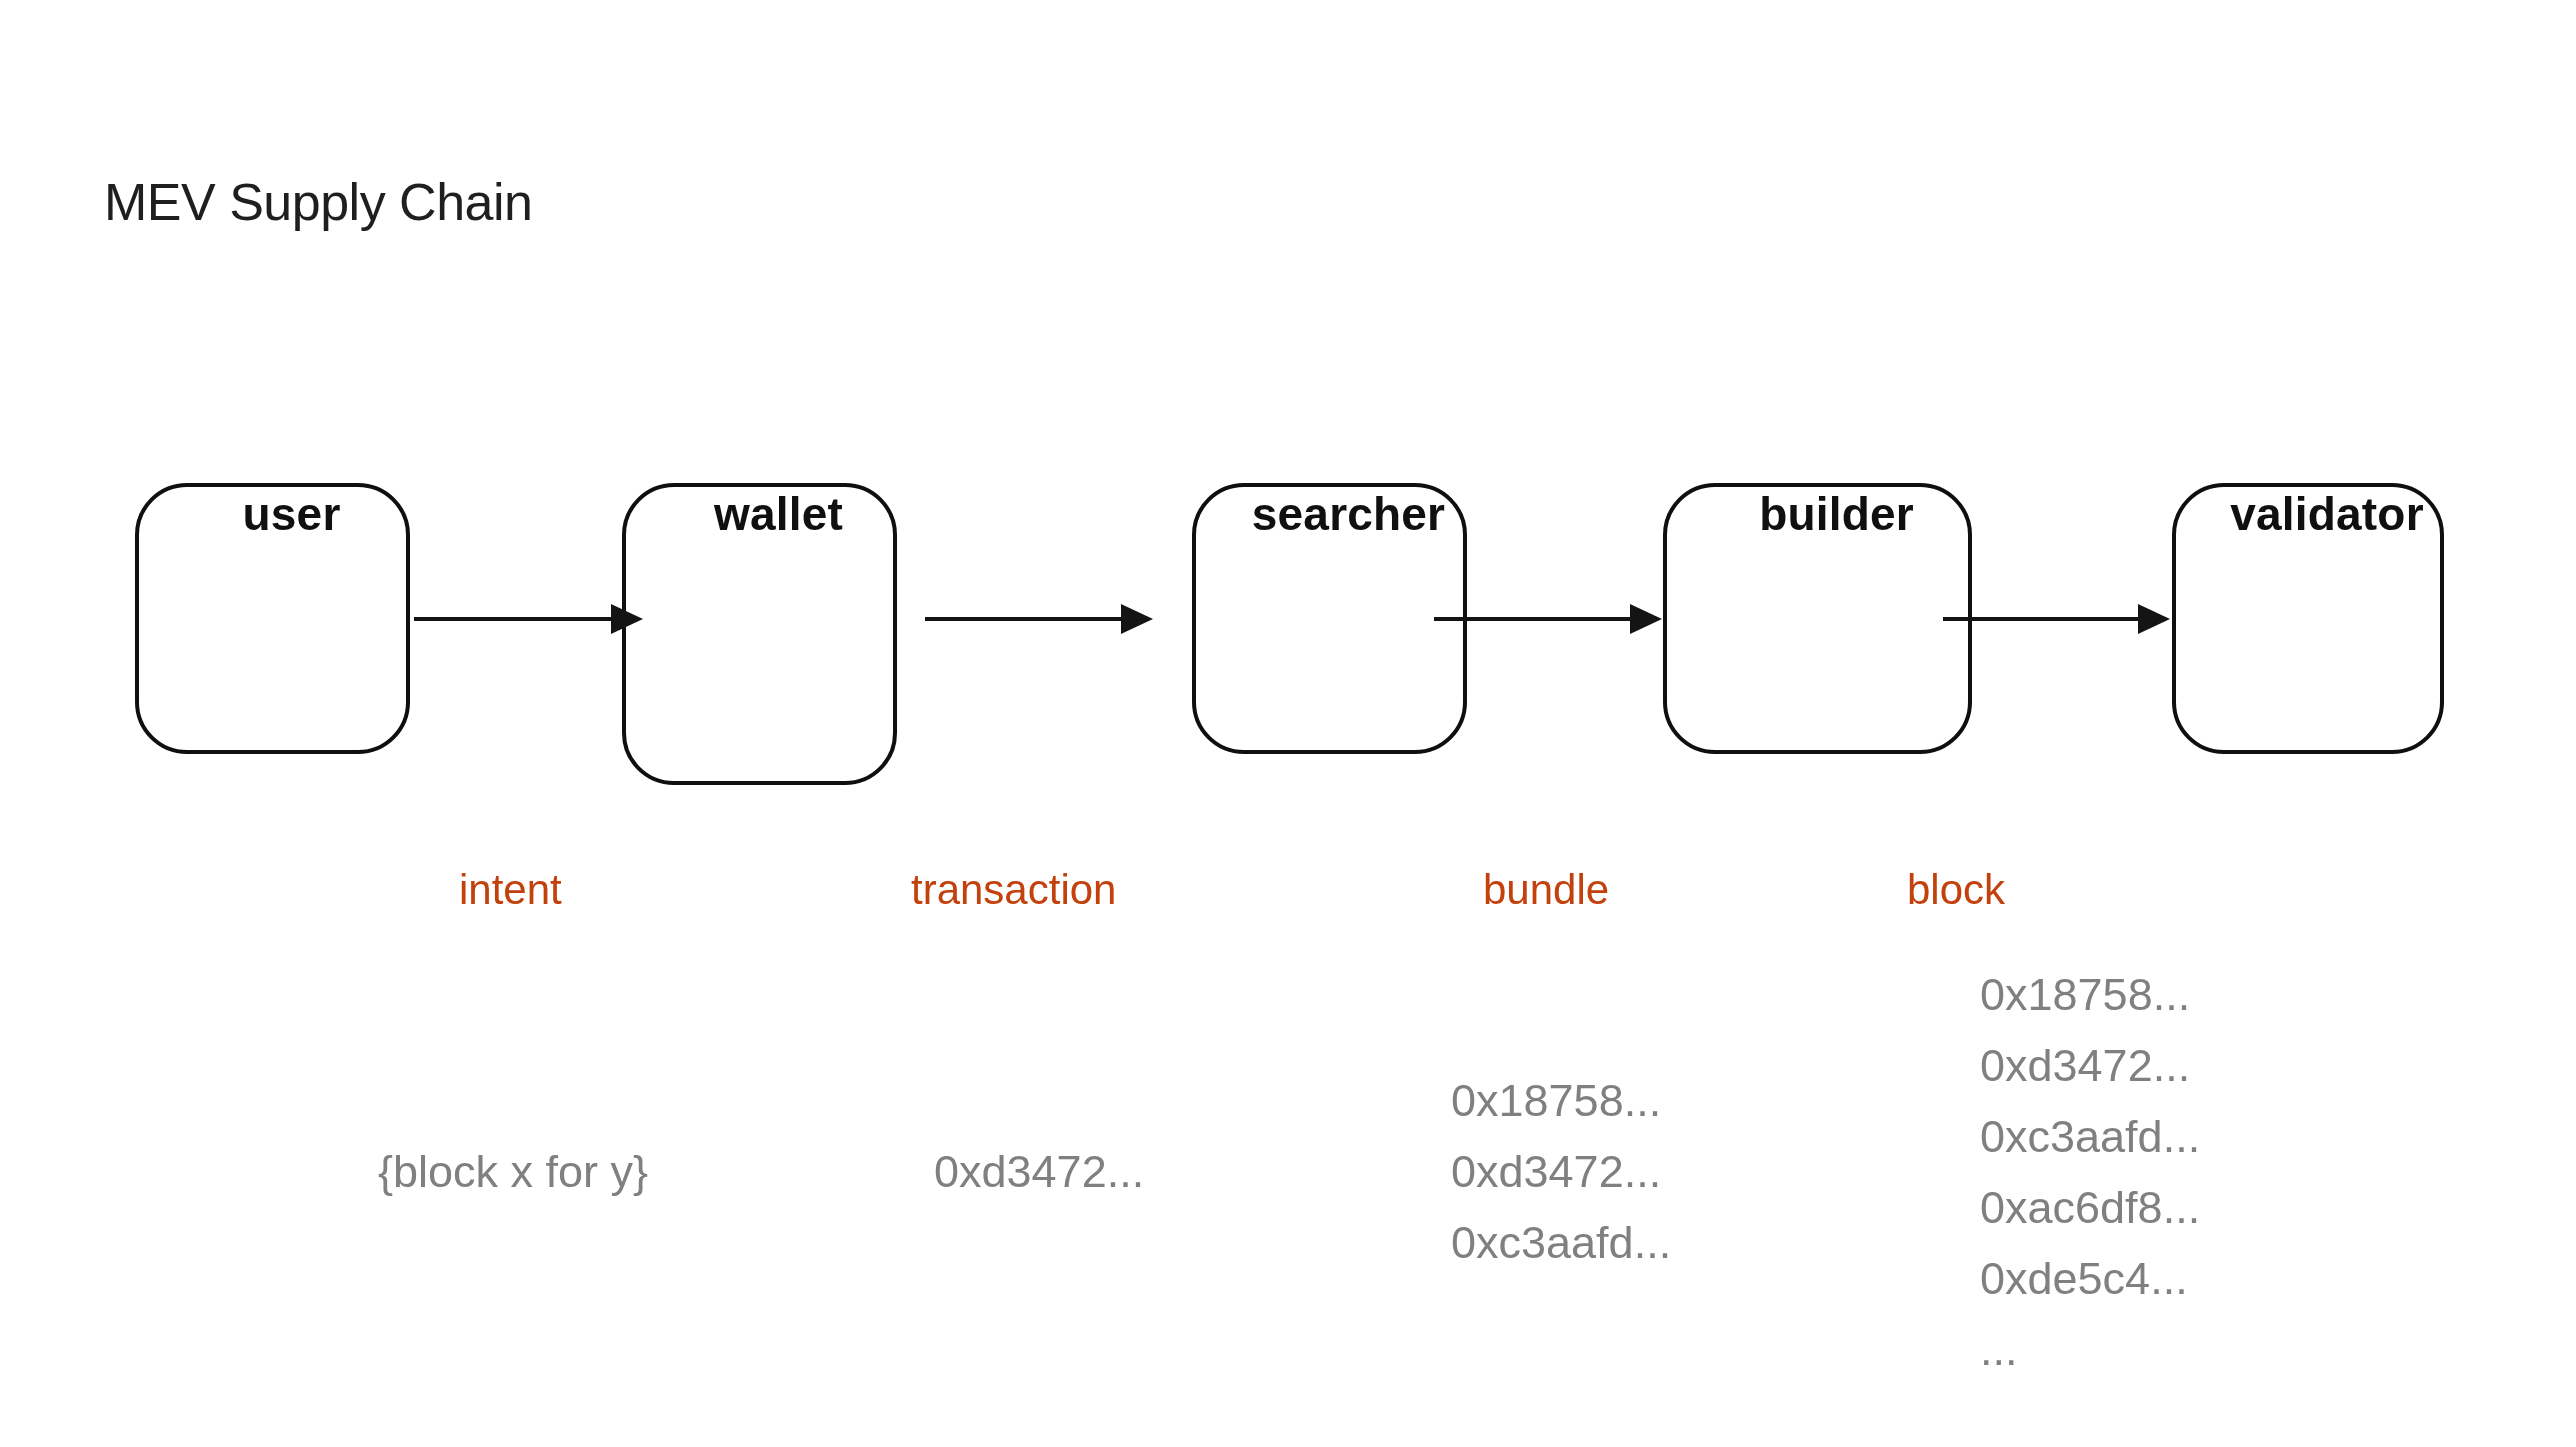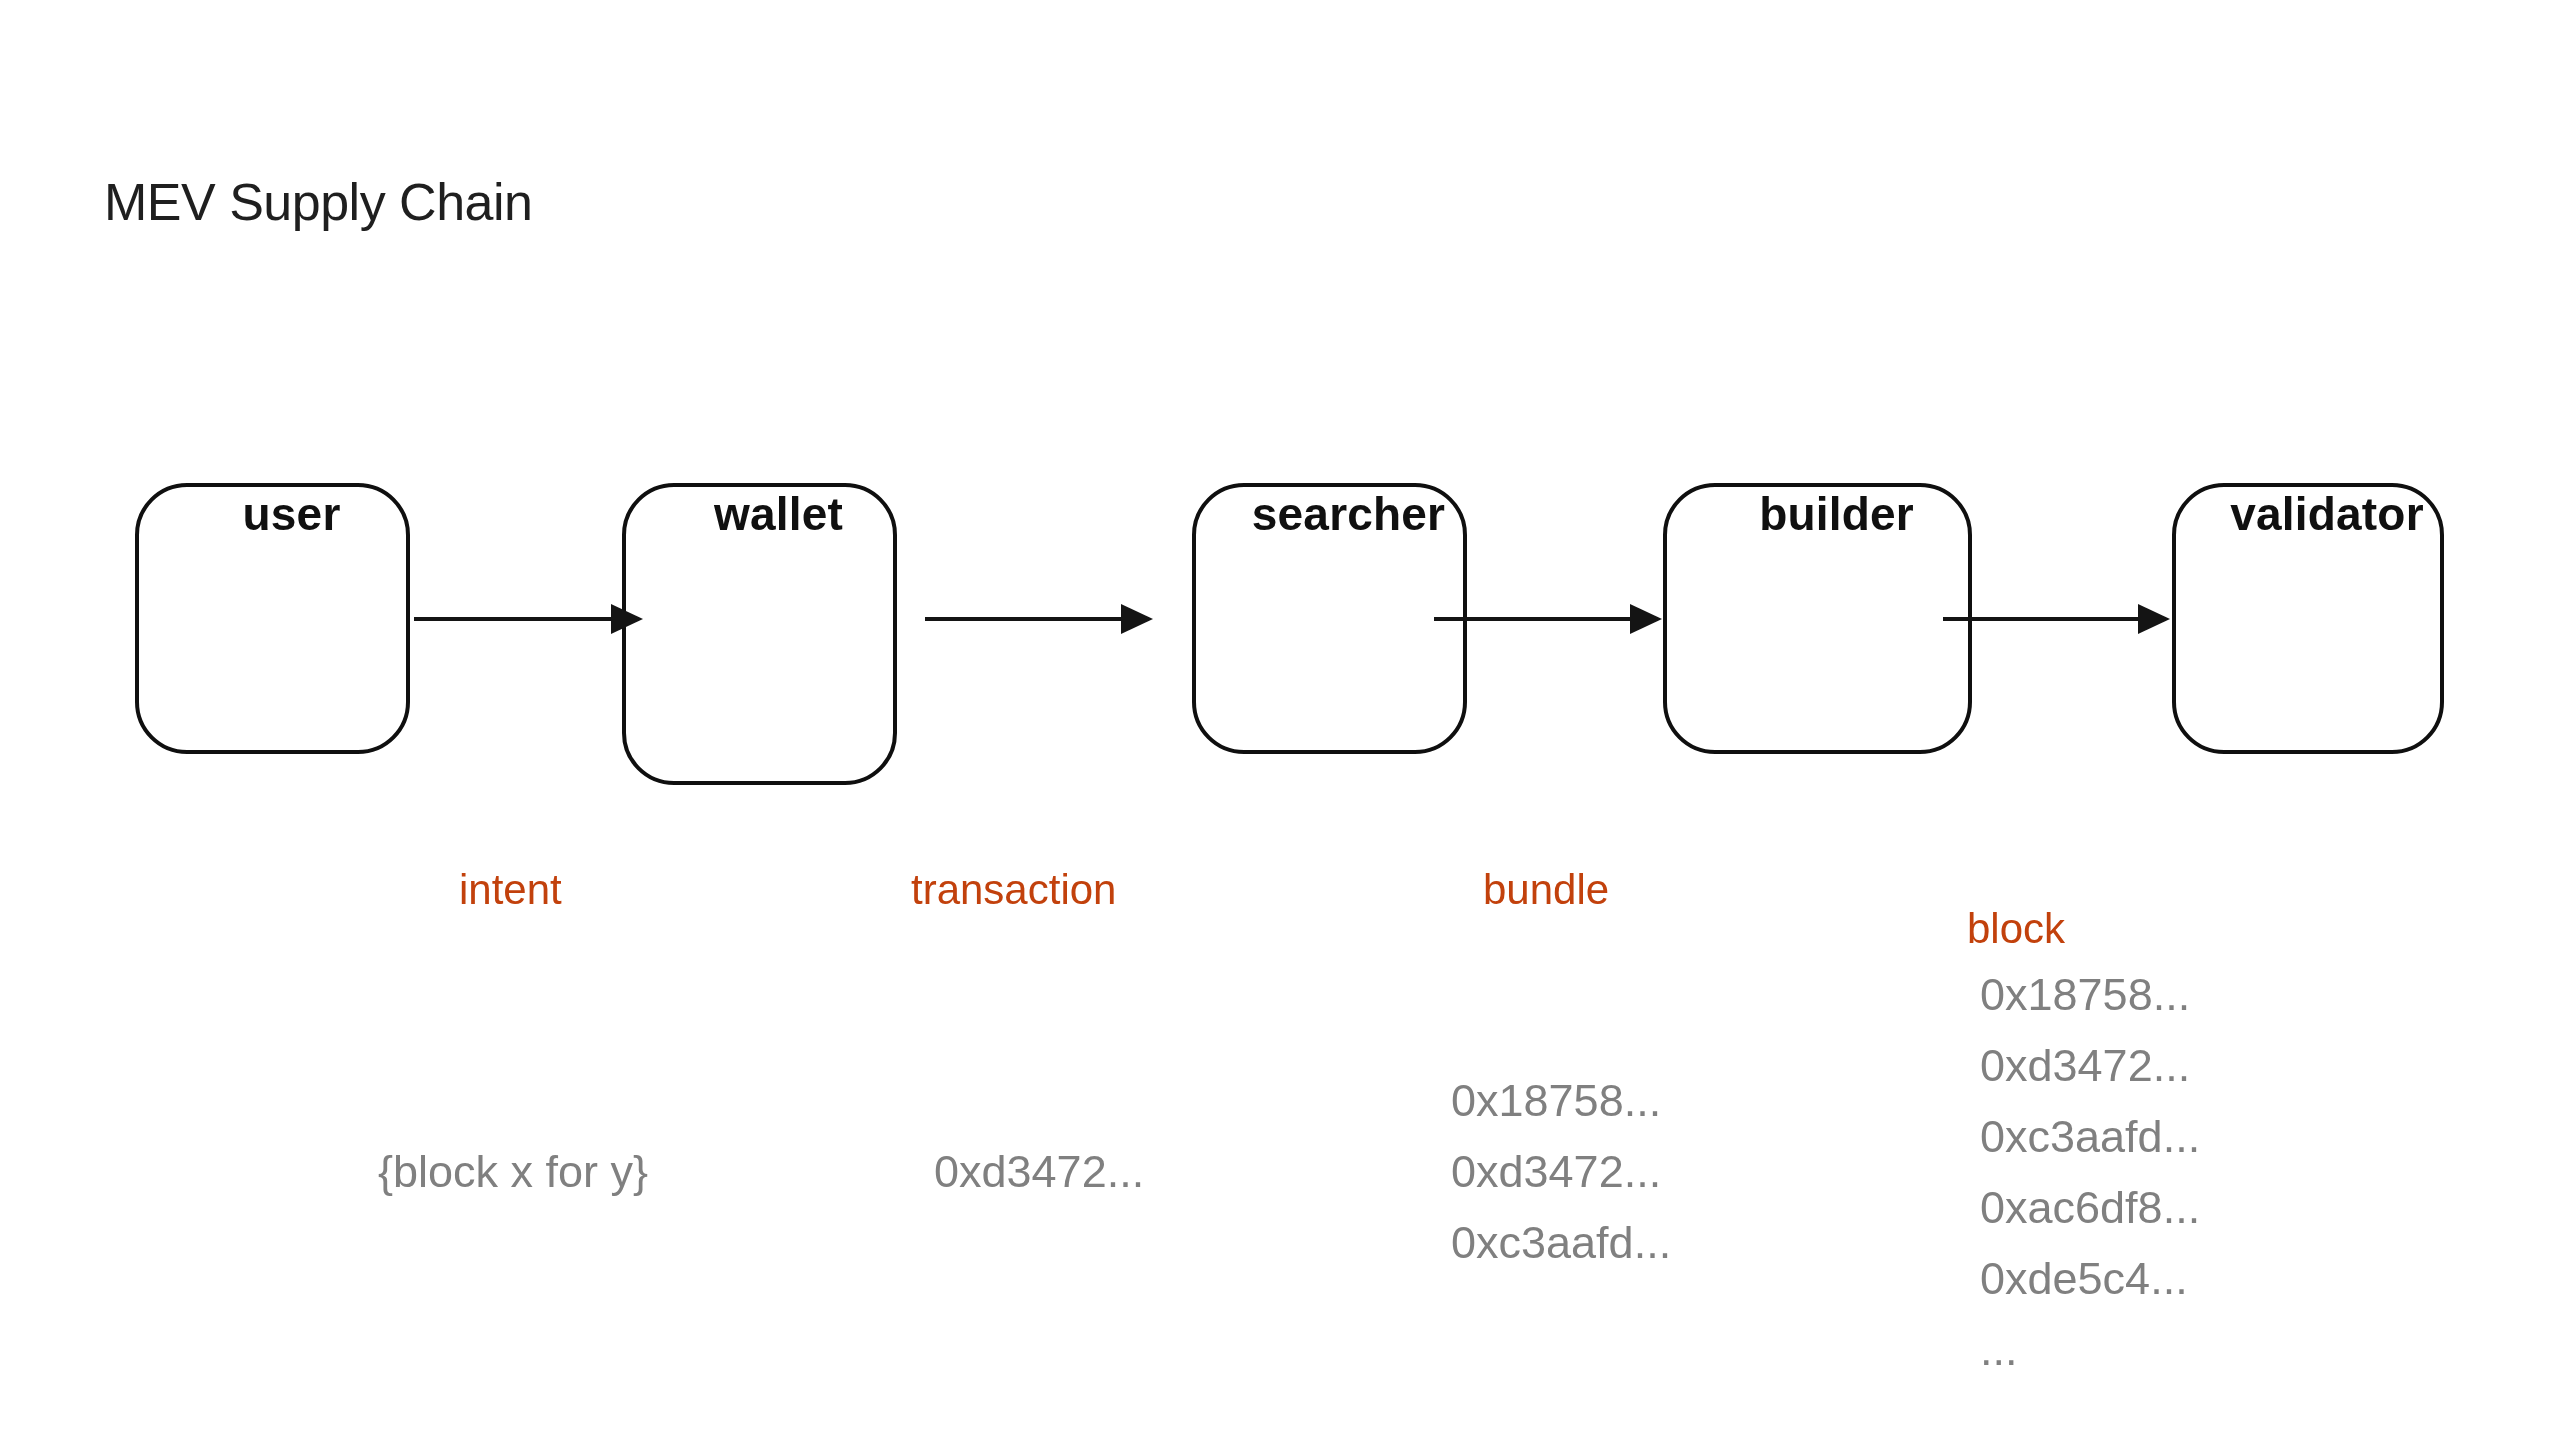--- a/index.html
+++ b/index.html
@@ -133,21 +133,21 @@
   <div class="arrow" style="left:925px;  width:224px;"></div>
   <div class="arrow" style="left:1434px; width:224px;"></div>
   <div class="arrow" style="left:1943px; width:223px;"></div>
 
   <div class="edge-label" style="left:459px; top:869px;">intent</div>
 
   <div class="edge-label" style="left:911px; top:869px;">transaction</div>
 
   <div class="edge-label" style="left:1483px; top:869px;">bundle</div>
 
-  <div class="edge-label" style="left:1967px; top:869px;margin-top:39px;">block</div>
+  <div class="edge-label" style="left:1907px; top:869px;">block</div>
 
   <div class="payload" style="left:378px; top:1136px;">
     <span class="payload-line">{block x for y}</span>
   </div>
 
   <div class="payload" style="left:934px; top:1136px;">
     <span class="payload-line">0xd3472...</span>
   </div>
 
   <div class="payload" style="left:1451px; top:1065px;">

